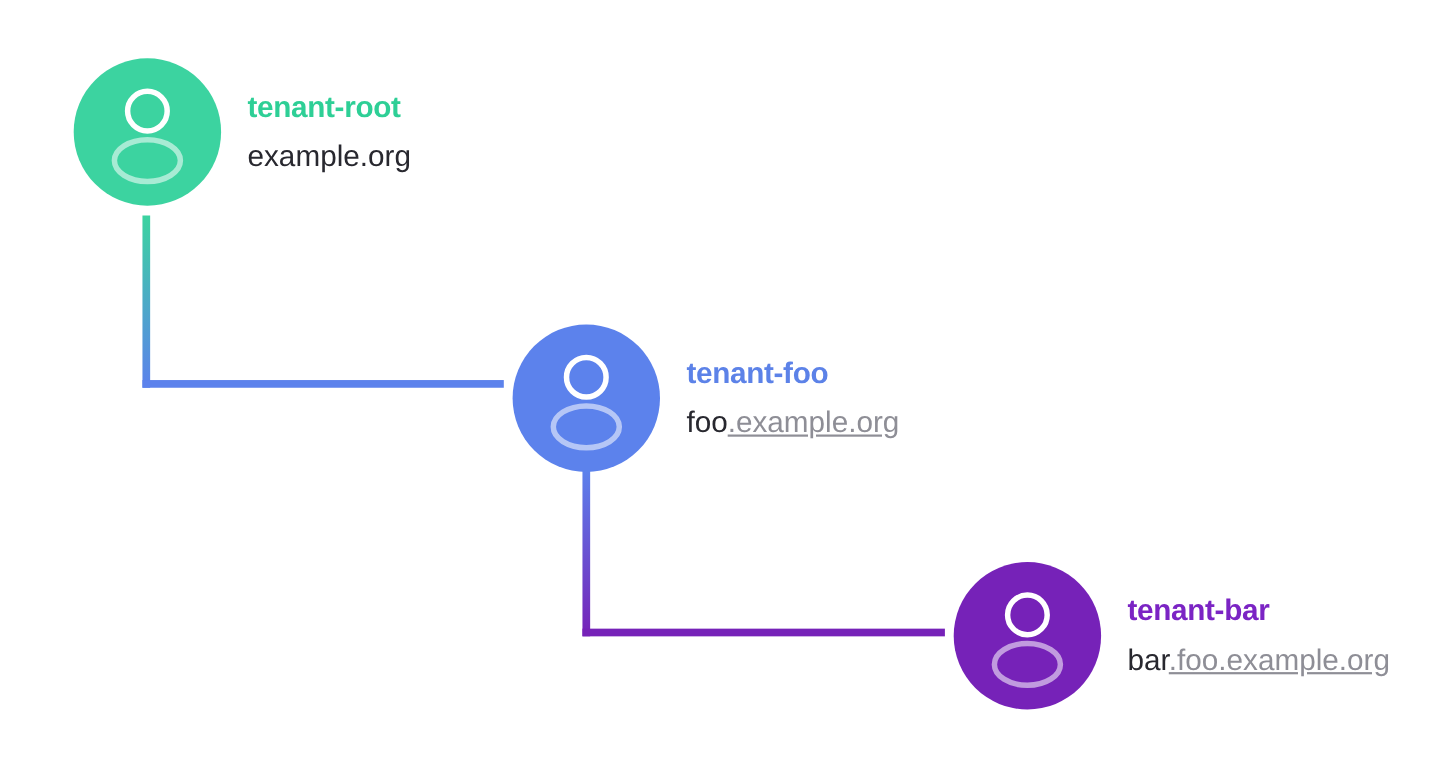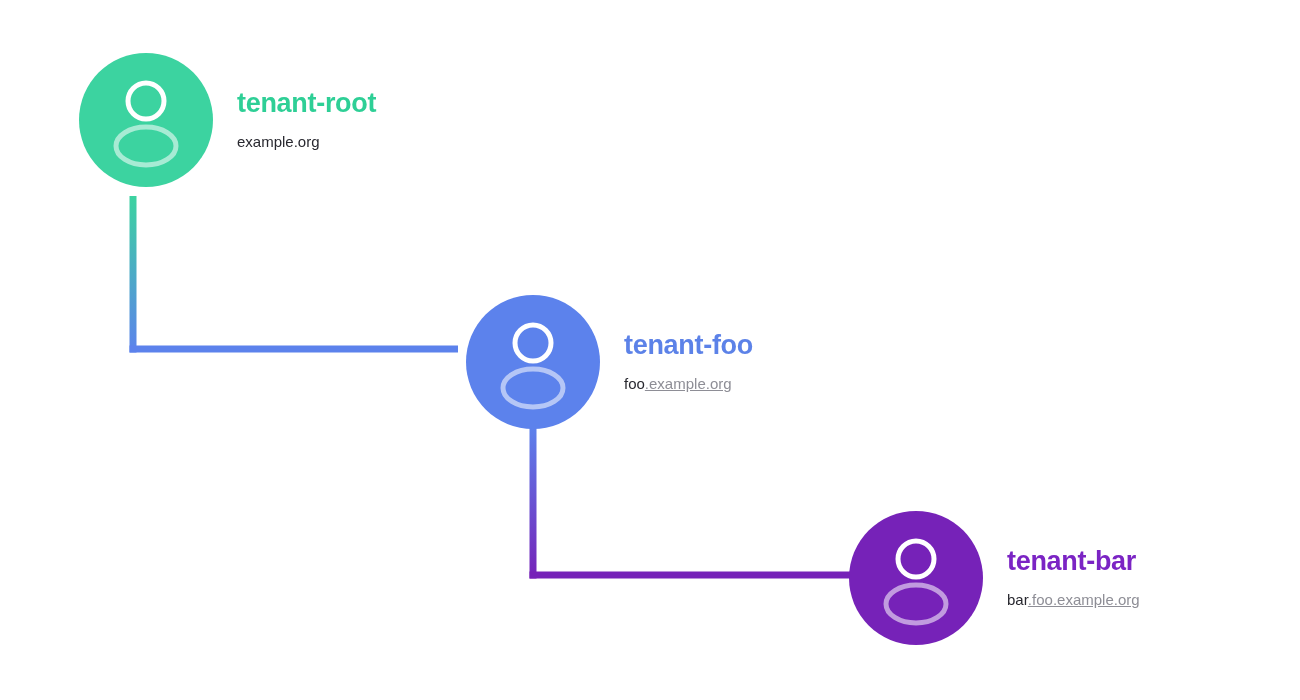--- a/index.html
+++ b/index.html
@@ -56,21 +56,21 @@
   }
   .node-title {
     font-size: 27px;
     font-weight: bold;
     letter-spacing: -0.3px;
     line-height: 1.1;
     white-space: nowrap;
   }
   .node-domain {
     margin-top: 15px;
-    font-size: 15px;
+    font-size: 27px;
     font-weight: normal;
     line-height: 1.1;
     white-space: nowrap;
     color: #8e8e96;
   }
   .domain-prefix {
     color: #28282f;
   }
   .domain-suffix {
     color: #8e8e96;
@@ -95,21 +95,21 @@
     </defs>
     <g id="connector-group">
         <path d="M 129.5 196 L 136.5 196 L 136.5 352.5 L 129.5 352.5 Z" fill="url(#grad-0)"></path>
         <rect x="129.5" y="345.5" width="328.5" height="7" fill="#5c82ec"></rect>
         <path d="M 529.5 427 L 536.5 427 L 536.5 578.5 L 529.5 578.5 Z" fill="url(#grad-1)"></path>
         <rect x="529.5" y="571.5" width="329.5" height="7" fill="#7622b8"></rect>
       </g>
   </svg>
 
   <div id="node-container">
-      <div class="node" style="left: 79px; top: 53px; justify-content: center;">
+      <div class="node" style="left: 67px; top: 53px; justify-content: center;">
         <div class="node-avatar" style="background: rgb(60, 211, 160); width: 134px; height: 134px;">
           <svg viewBox="0 0 134 134" style="width: 134px; height: 134px;">
             <circle cx="67" cy="48" r="18" fill="none" stroke="#ffffff" stroke-width="5"></circle>
             <ellipse cx="67" cy="93" rx="30" ry="19" fill="none" stroke="#ffffff" stroke-opacity="0.55" stroke-width="5"></ellipse>
           </svg>
         </div>
         <div class="node-text">
           <div class="node-title" style="color: rgb(46, 207, 150);">tenant-root</div>
           <div class="node-domain"><span class="domain-prefix">example.org</span><span class="domain-suffix"></span></div>
         </div>
@@ -119,21 +119,21 @@
           <svg viewBox="0 0 134 134" style="width: 134px; height: 134px;">
             <circle cx="67" cy="48" r="18" fill="none" stroke="#ffffff" stroke-width="5"></circle>
             <ellipse cx="67" cy="93" rx="30" ry="19" fill="none" stroke="#ffffff" stroke-opacity="0.55" stroke-width="5"></ellipse>
           </svg>
         </div>
         <div class="node-text">
           <div class="node-title" style="color: rgb(92, 130, 232);">tenant-foo</div>
           <div class="node-domain"><span class="domain-prefix">foo</span><span class="domain-suffix">.example.org</span></div>
         </div>
       </div>
-      <div class="node" style="left: 849px; top: 511px;">
+      <div class="node" style="left: 867px; top: 511px;">
         <div class="node-avatar" style="background: rgb(118, 34, 184); width: 134px; height: 134px;">
           <svg viewBox="0 0 134 134" style="width: 134px; height: 134px;">
             <circle cx="67" cy="48" r="18" fill="none" stroke="#ffffff" stroke-width="5"></circle>
             <ellipse cx="67" cy="93" rx="30" ry="19" fill="none" stroke="#ffffff" stroke-opacity="0.55" stroke-width="5"></ellipse>
           </svg>
         </div>
         <div class="node-text">
           <div class="node-title" style="color: rgb(123, 36, 196);">tenant-bar</div>
           <div class="node-domain"><span class="domain-prefix">bar</span><span class="domain-suffix">.foo.example.org</span></div>
         </div>

